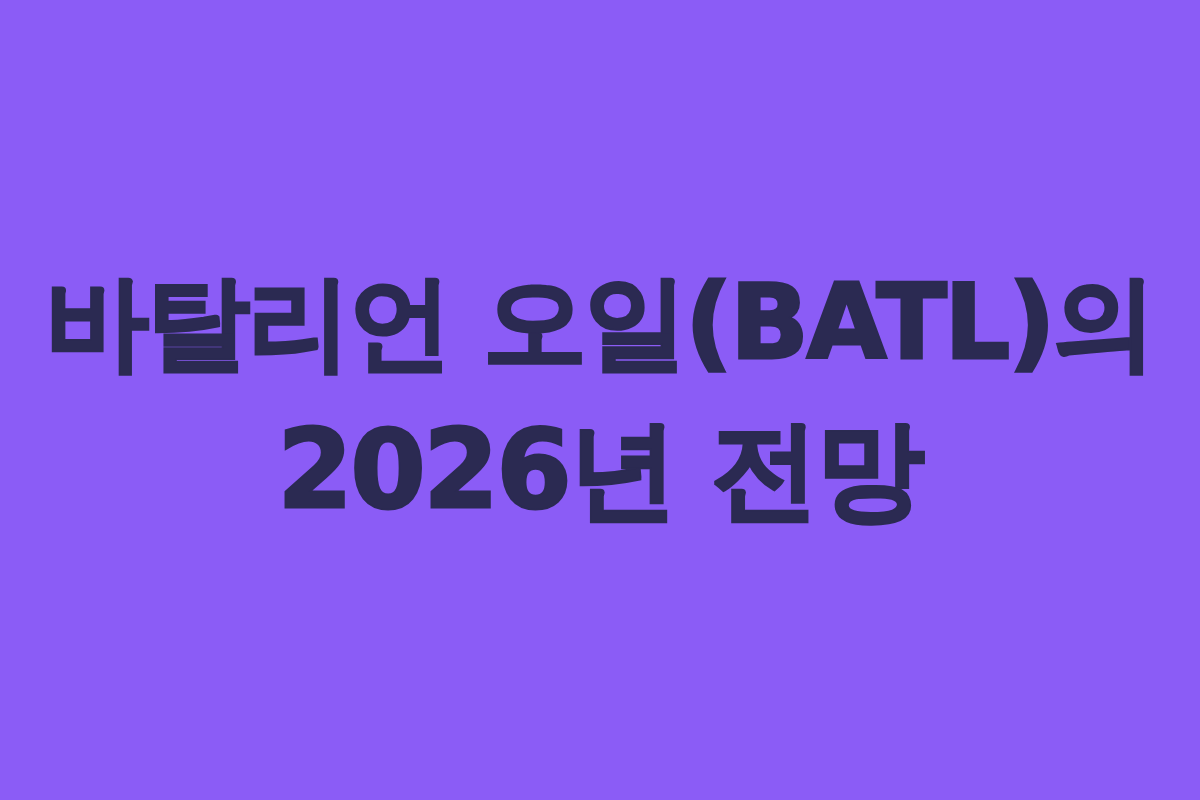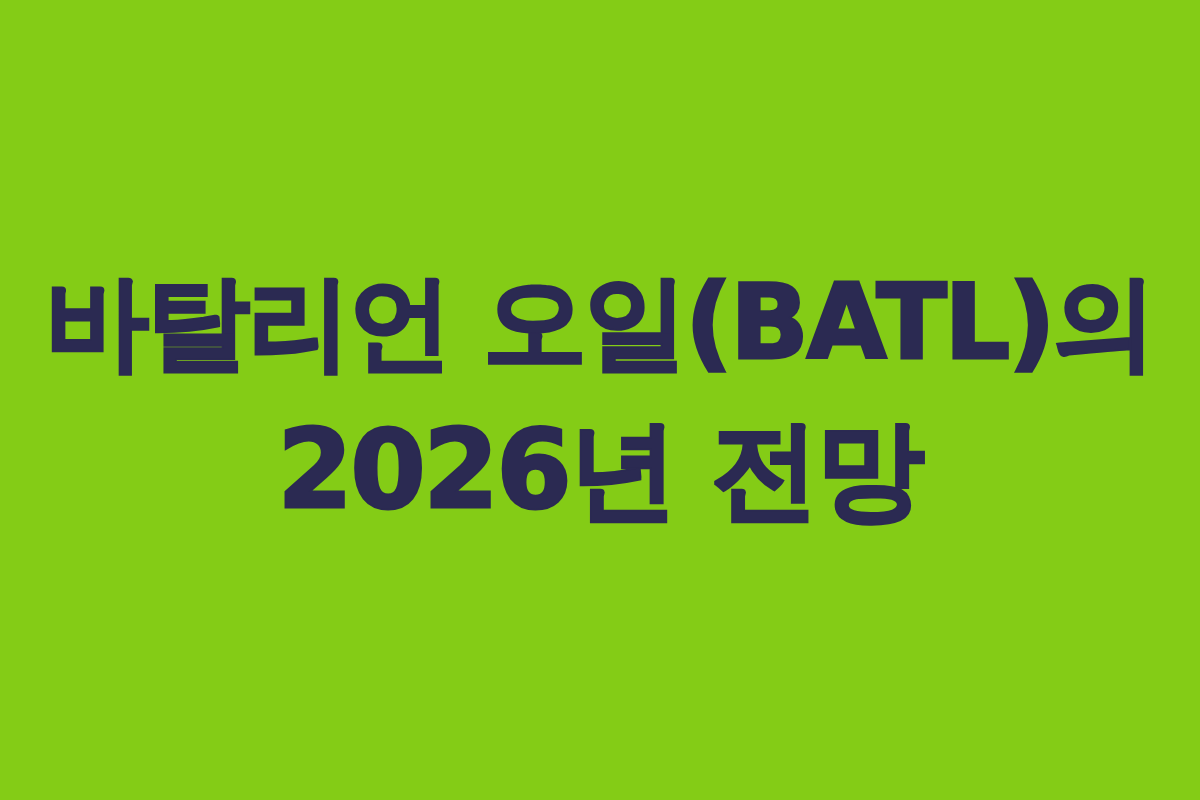--- a/index.html
+++ b/index.html
@@ -60,21 +60,21 @@
   .headline-line.line-2 {
     font-size: 108px;
   }
   .headline-line.line-3 {
     font-size: 108px;
   }
 </style>
 </head>
 <body>
 
-<div id="title-card" style="background: #84cc16;">
+<div id="title-card" style="background: #8b5cf6;">
 
   <div id="headline-block">
 
     <span class="headline-line line-1" style="color: rgb(43, 42, 82); -webkit-text-stroke: 3px rgb(43, 42, 82); font-size: 103px;">바탈리언 오일(BATL)의</span>
 
 
     <span class="headline-line line-3" style="color: rgb(43, 42, 82); margin-top: 14px; -webkit-text-stroke: 3px rgb(43, 42, 82);">2026년 전망</span>
 
   </div>
 

